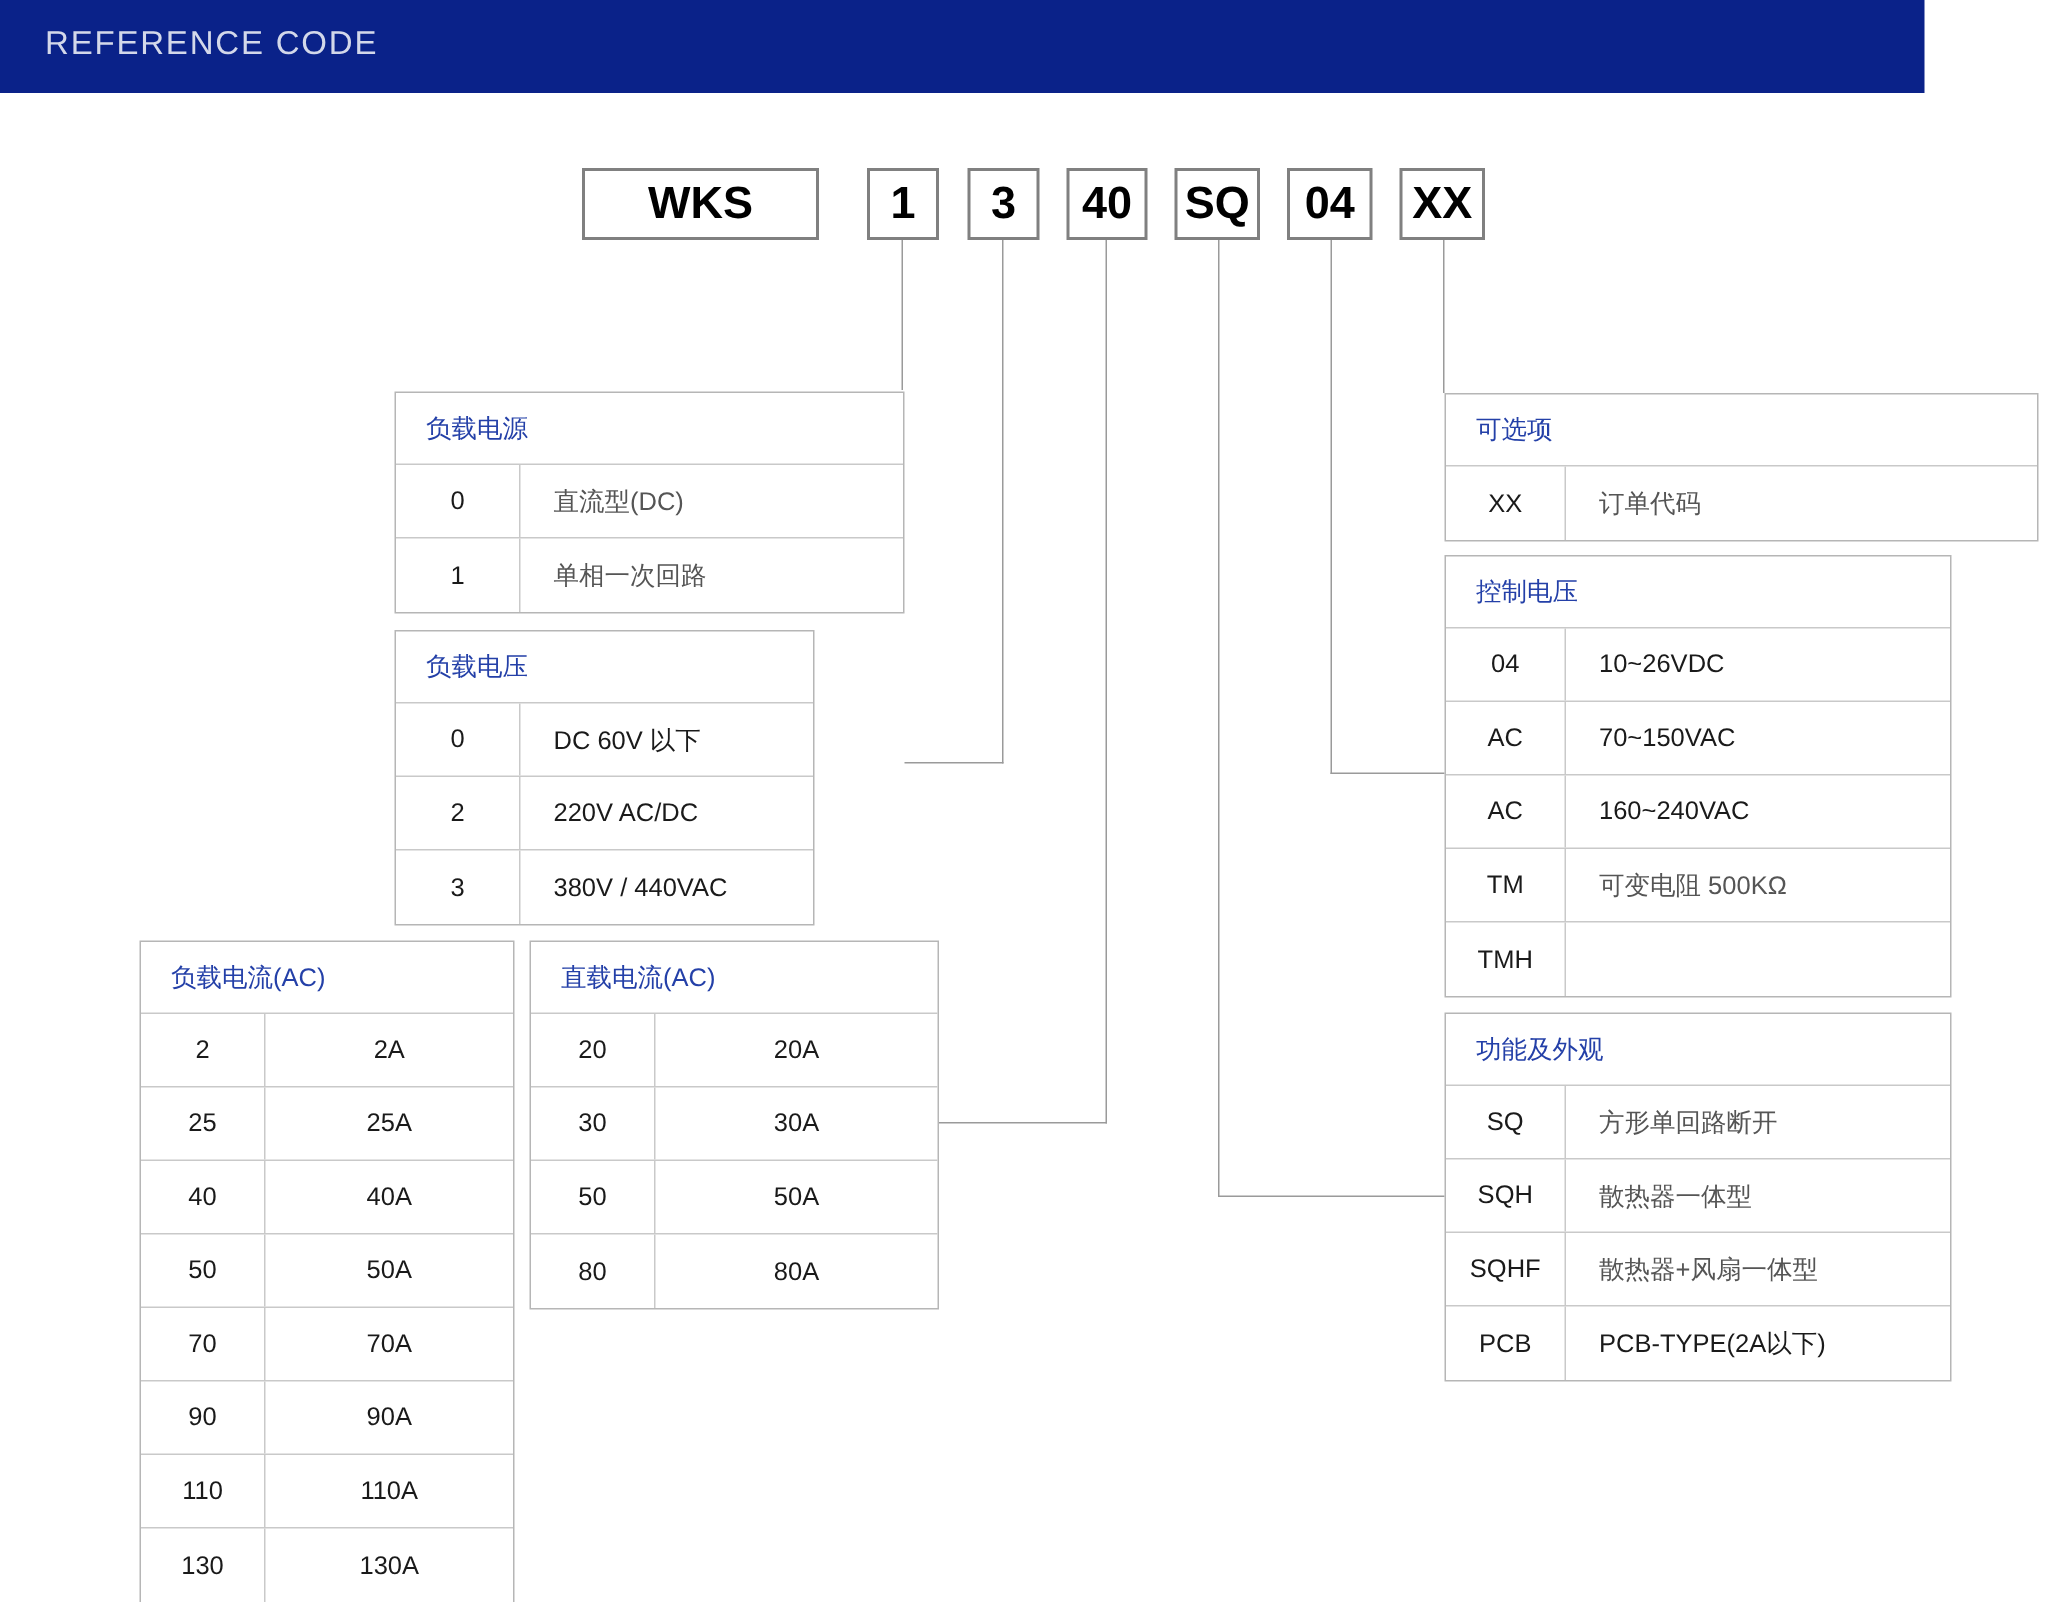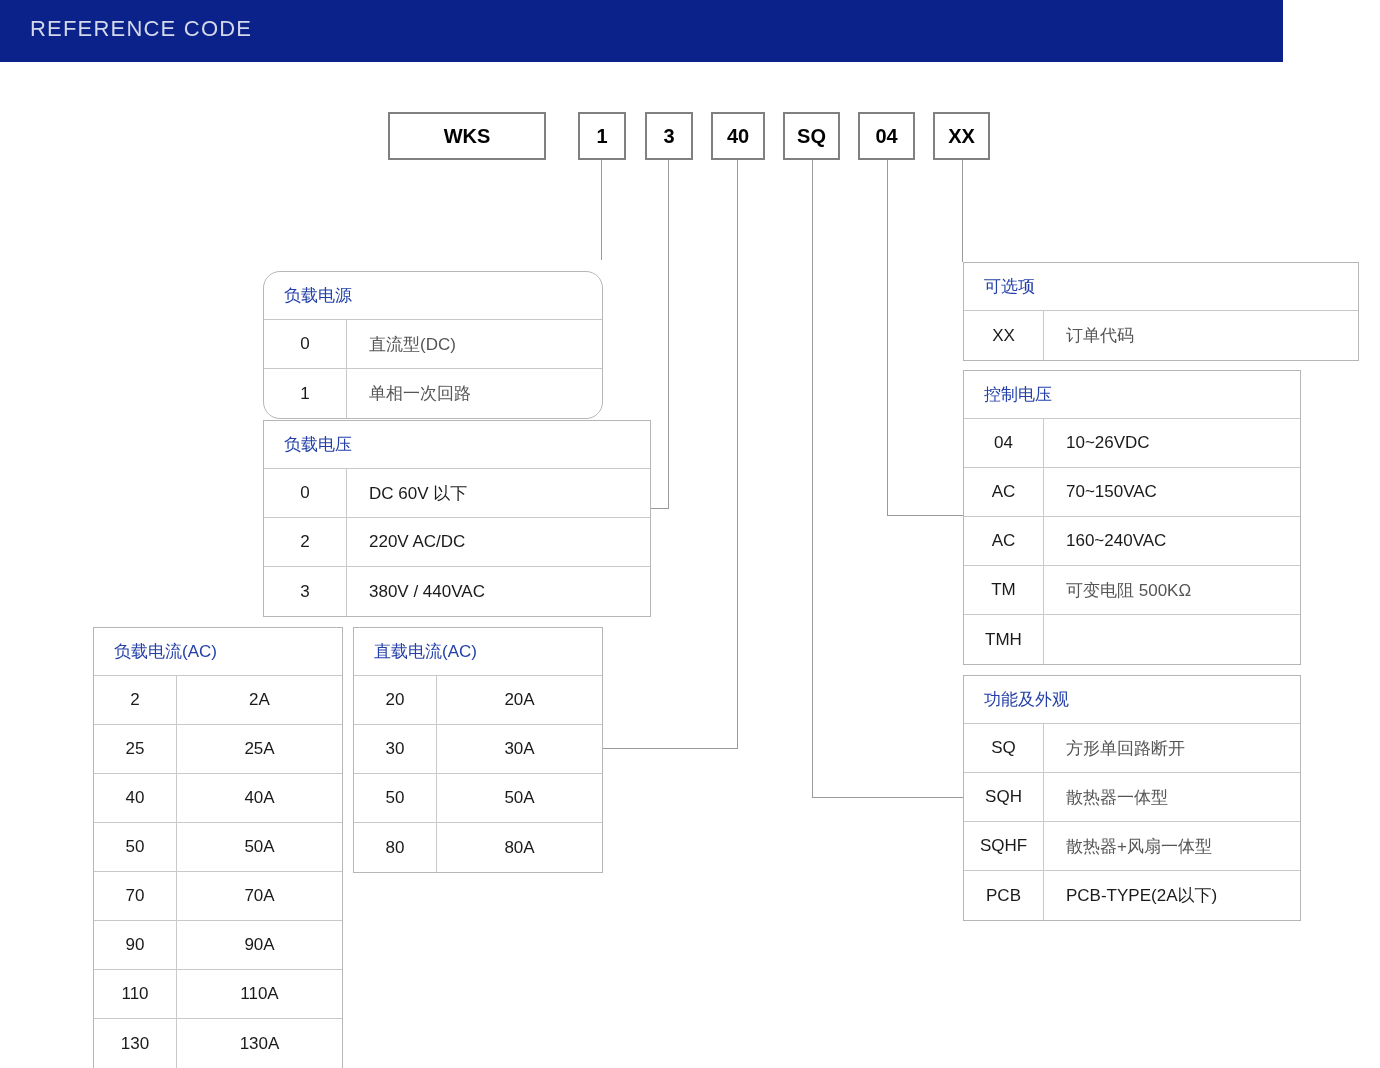--- a/index.html
+++ b/index.html
@@ -19,21 +19,21 @@
     font-size:22px;letter-spacing:1.2px;
     color:#d3d8ea;font-weight:400;
   }
   
   .codebox{
     position:absolute;
     border:2px solid #808080;
     background:#ffffff;
     display:flex;align-items:center;justify-content:center;
     font-weight:bold;color:#000;
-    font-size:20px;
+    font-size:30px;
     box-sizing:border-box;
   }
   
   .vline{position:absolute;width:1px;background:#9a9a9a;}
   .hline{position:absolute;height:1px;background:#9a9a9a;}
   
   .tbl{
     position:absolute;
     border:1px solid #b6b6b6;
     background:#ffffff;
@@ -96,33 +96,33 @@
 <div class="hline" style="left:603px;top:748px;width:135px;"></div>
 
 <div class="vline" style="left:812px;top:160px;height:638px;"></div>
 <div class="hline" style="left:812px;top:797px;width:152px;"></div>
 
 <div class="vline" style="left:887px;top:160px;height:356px;"></div>
 <div class="hline" style="left:887px;top:515px;width:77px;"></div>
 
 <div class="vline" style="left:962px;top:160px;height:102px;"></div>
 
-<div class="tbl" style="left:263px;top:271px;width:340px;border-radius:17px;">
+<div class="tbl" style="left:263px;top:261px;width:340px;">
   <div class="thead">负载电源</div>
   <div class="trow">
     <div class="tc-code" style="width:83px;">0</div>
     <div class="tc-desc left">直流型(DC)</div>
   </div>
   <div class="trow">
     <div class="tc-code" style="width:83px;">1</div>
     <div class="tc-desc left">单相一次回路</div>
   </div>
 </div>
 
-<div class="tbl" style="left:263px;top:420px;width:388px;">
+<div class="tbl" style="left:263px;top:420px;width:280px;">
   <div class="thead">负载电压</div>
   <div class="trow">
     <div class="tc-code" style="width:83px;">0</div>
     <div class="tc-desc left latin">DC 60V 以下</div>
   </div>
   <div class="trow">
     <div class="tc-code" style="width:83px;">2</div>
     <div class="tc-desc left latin">220V AC/DC</div>
   </div>
   <div class="trow">
@@ -160,21 +160,21 @@
   <div class="trow">
     <div class="tc-code" style="width:83px;">110</div>
     <div class="tc-desc center latin">110A</div>
   </div>
   <div class="trow">
     <div class="tc-code" style="width:83px;">130</div>
     <div class="tc-desc center latin">130A</div>
   </div>
 </div>
 
-<div class="tbl" style="left:353px;top:627px;width:250px;">
+<div class="tbl" style="left:353px;top:627px;width:273px;">
   <div class="thead">直载电流(AC)</div>
   <div class="trow">
     <div class="tc-code" style="width:83px;">20</div>
     <div class="tc-desc center latin">20A</div>
   </div>
   <div class="trow">
     <div class="tc-code" style="width:83px;">30</div>
     <div class="tc-desc center latin">30A</div>
   </div>
   <div class="trow">

